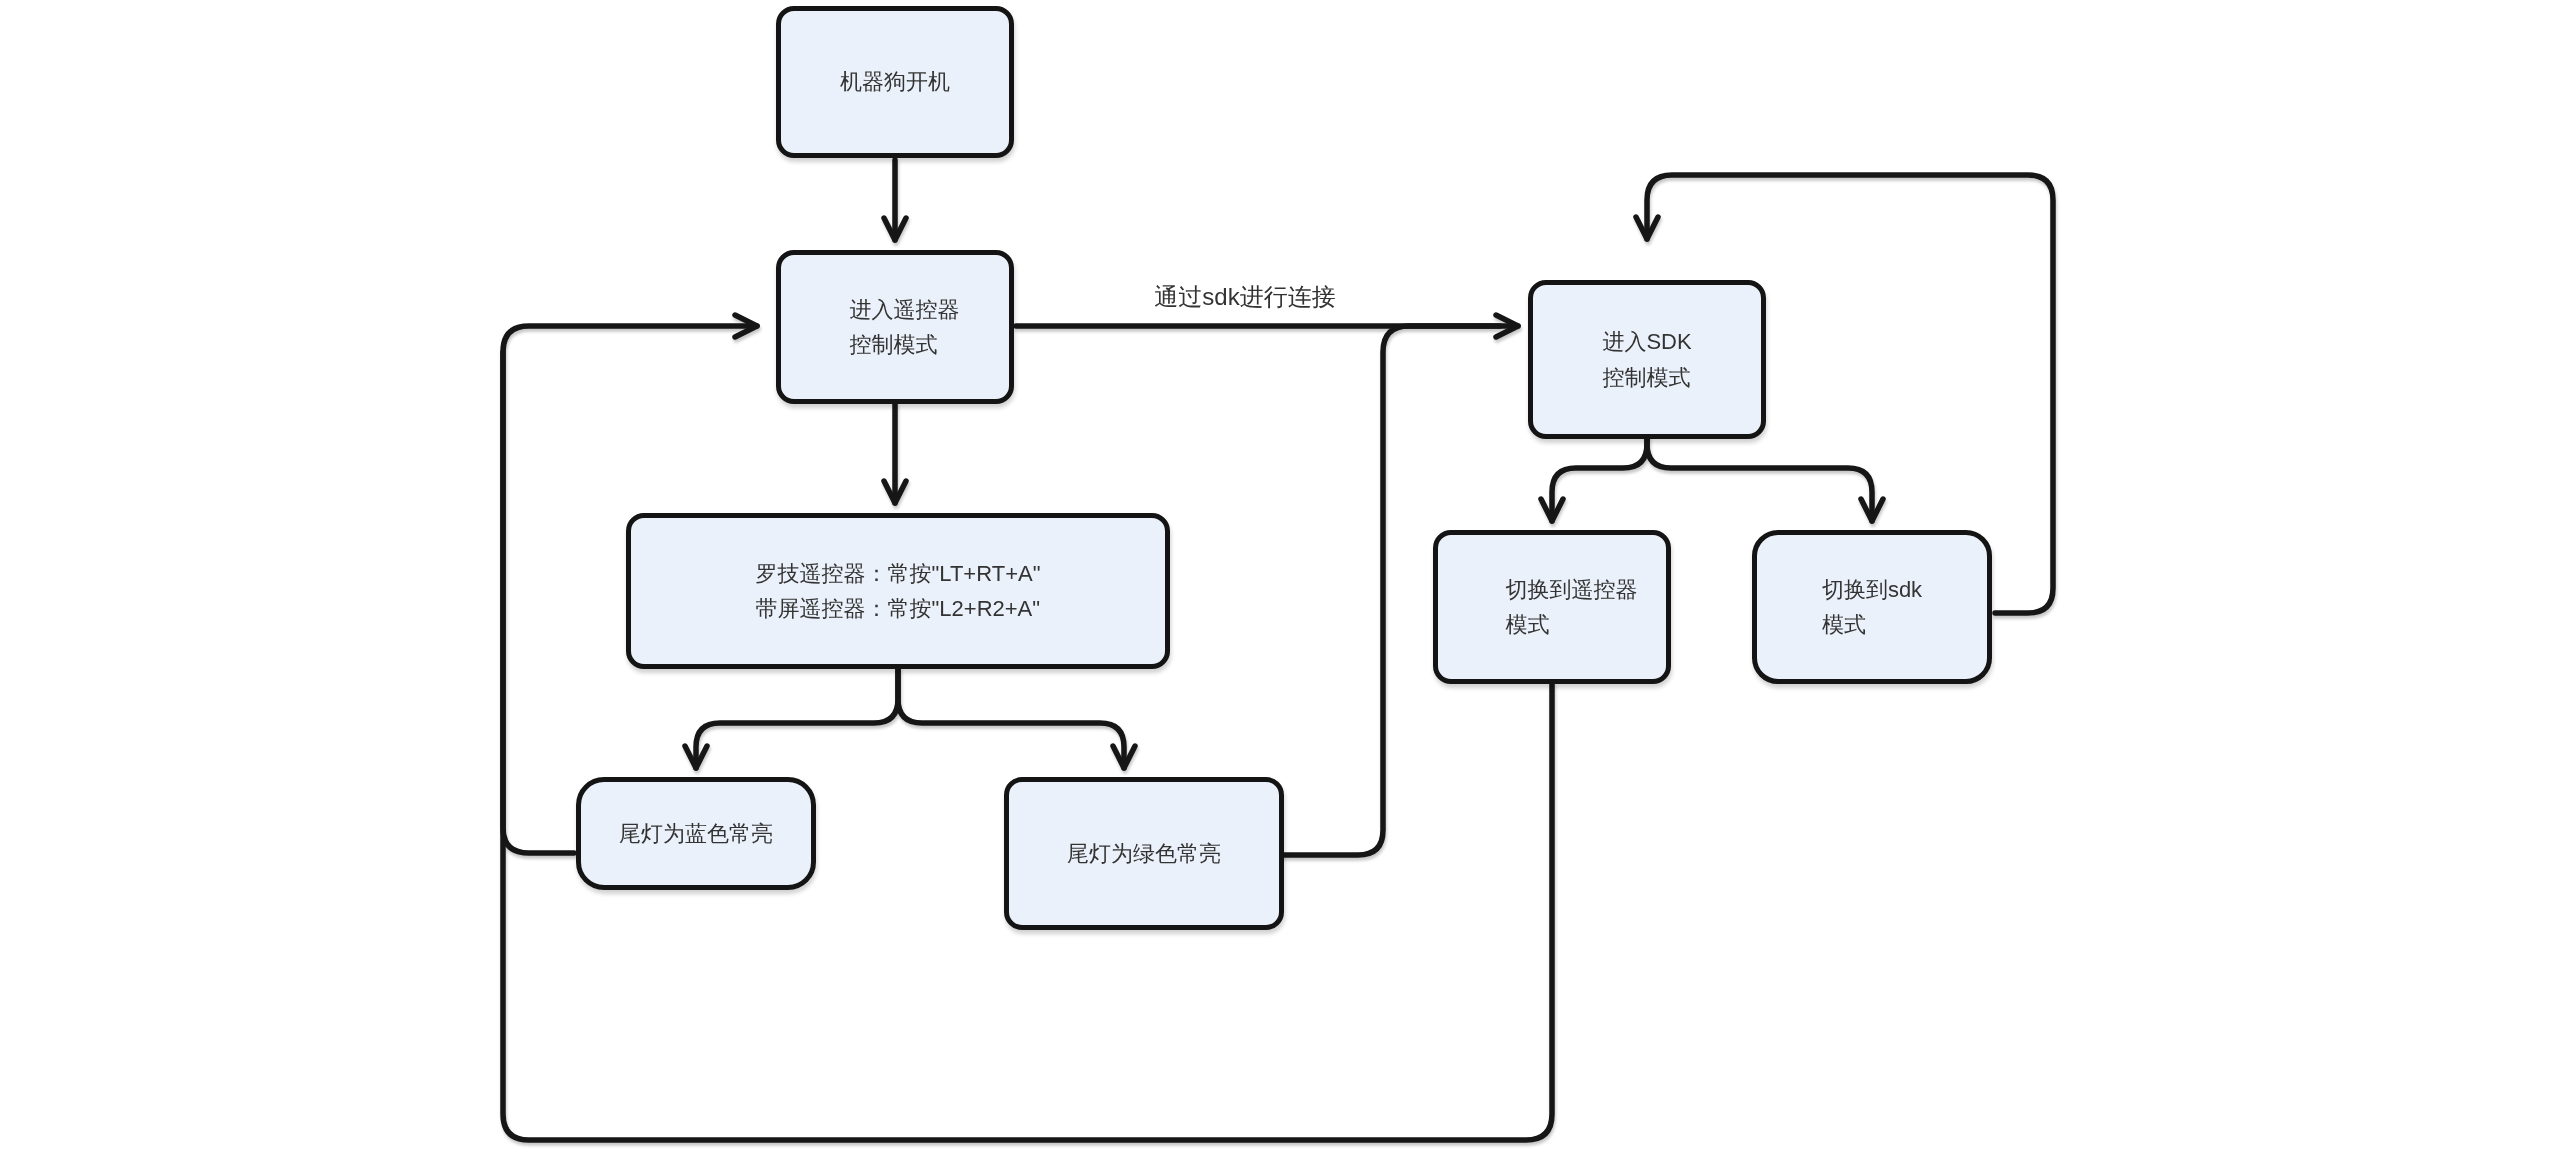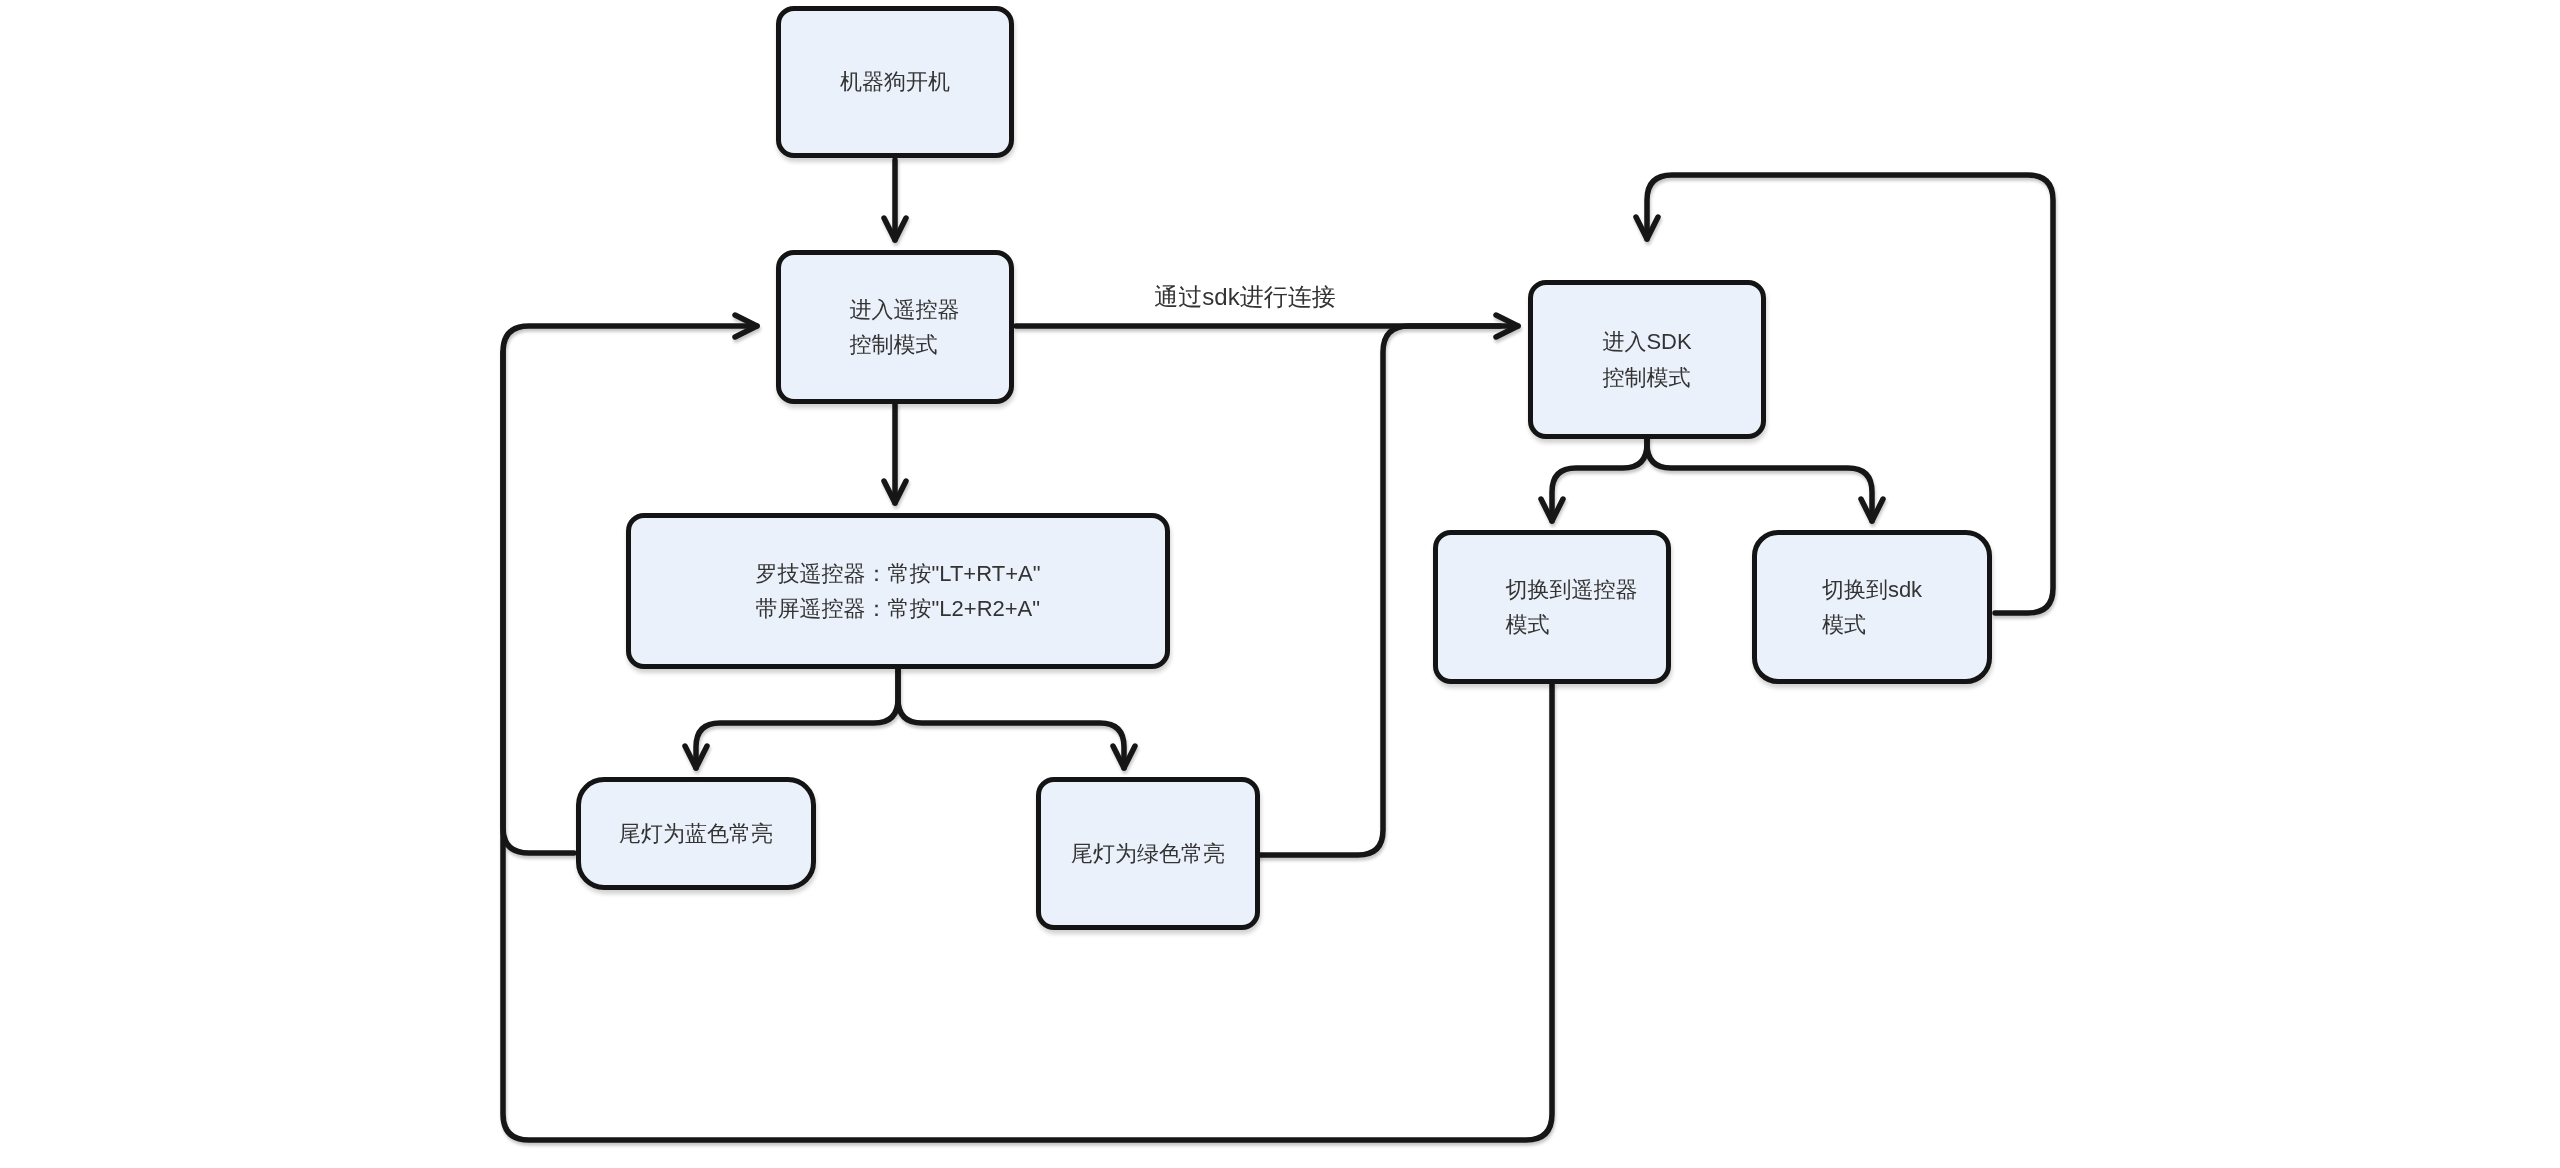--- a/index.html
+++ b/index.html
@@ -96,21 +96,21 @@
 控制模式</div>
 
   <div class="node" style="left:1528px; top:248px; width:238px; height:159px;margin-top:32px;">进入SDK
 控制模式</div>
 
   <div class="node" style="left:626px; top:513px; width:544px; height:156px;">罗技遥控器：常按"LT+RT+A"
 带屏遥控器：常按"L2+R2+A"</div>
 
   <div class="node" style="left:576px; top:777px; width:240px; height:113px;border-radius:28px;">尾灯为蓝色常亮</div>
 
-  <div class="node" style="left:1004px; top:777px; width:224px; height:153px;margin-left:32px;">尾灯为绿色常亮</div>
+  <div class="node" style="left:1004px; top:777px; width:280px; height:153px;">尾灯为绿色常亮</div>
 
   <div class="node" style="left:1433px; top:530px; width:238px; height:154px;padding-left:39px;">切换到遥控器
 模式</div>
 
   <div class="node" style="left:1752px; top:530px; width:240px; height:154px;border-radius:26px;">切换到sdk
 模式</div>
 
   <div class="edge-label" style="left:1245px; top:297px;">通过sdk进行连接</div>
 
 </div>

